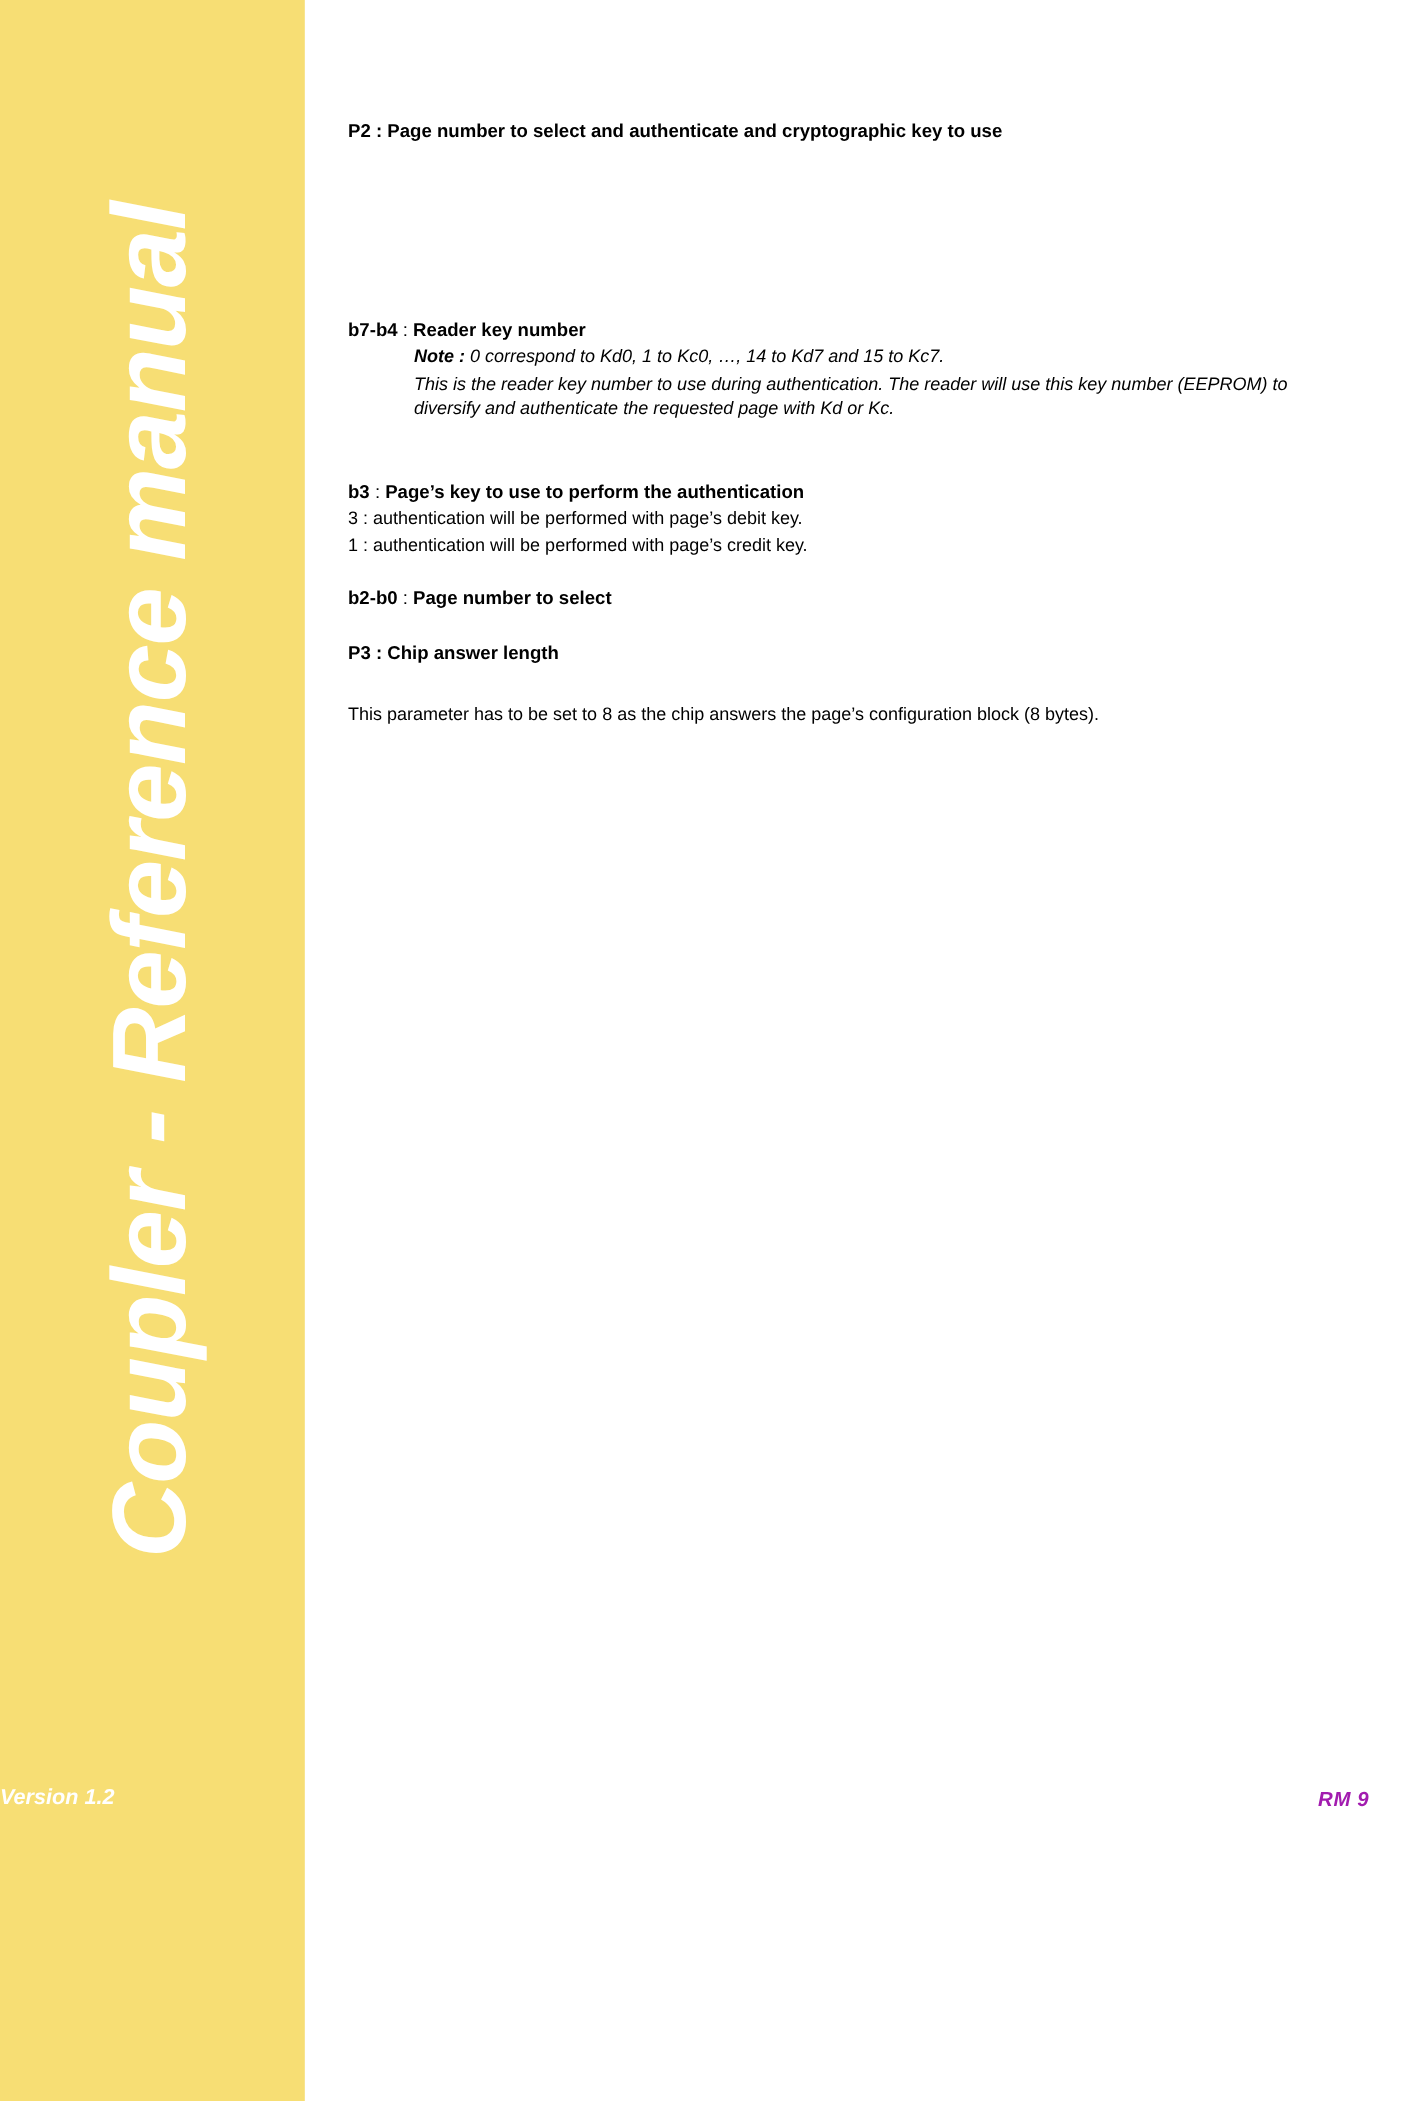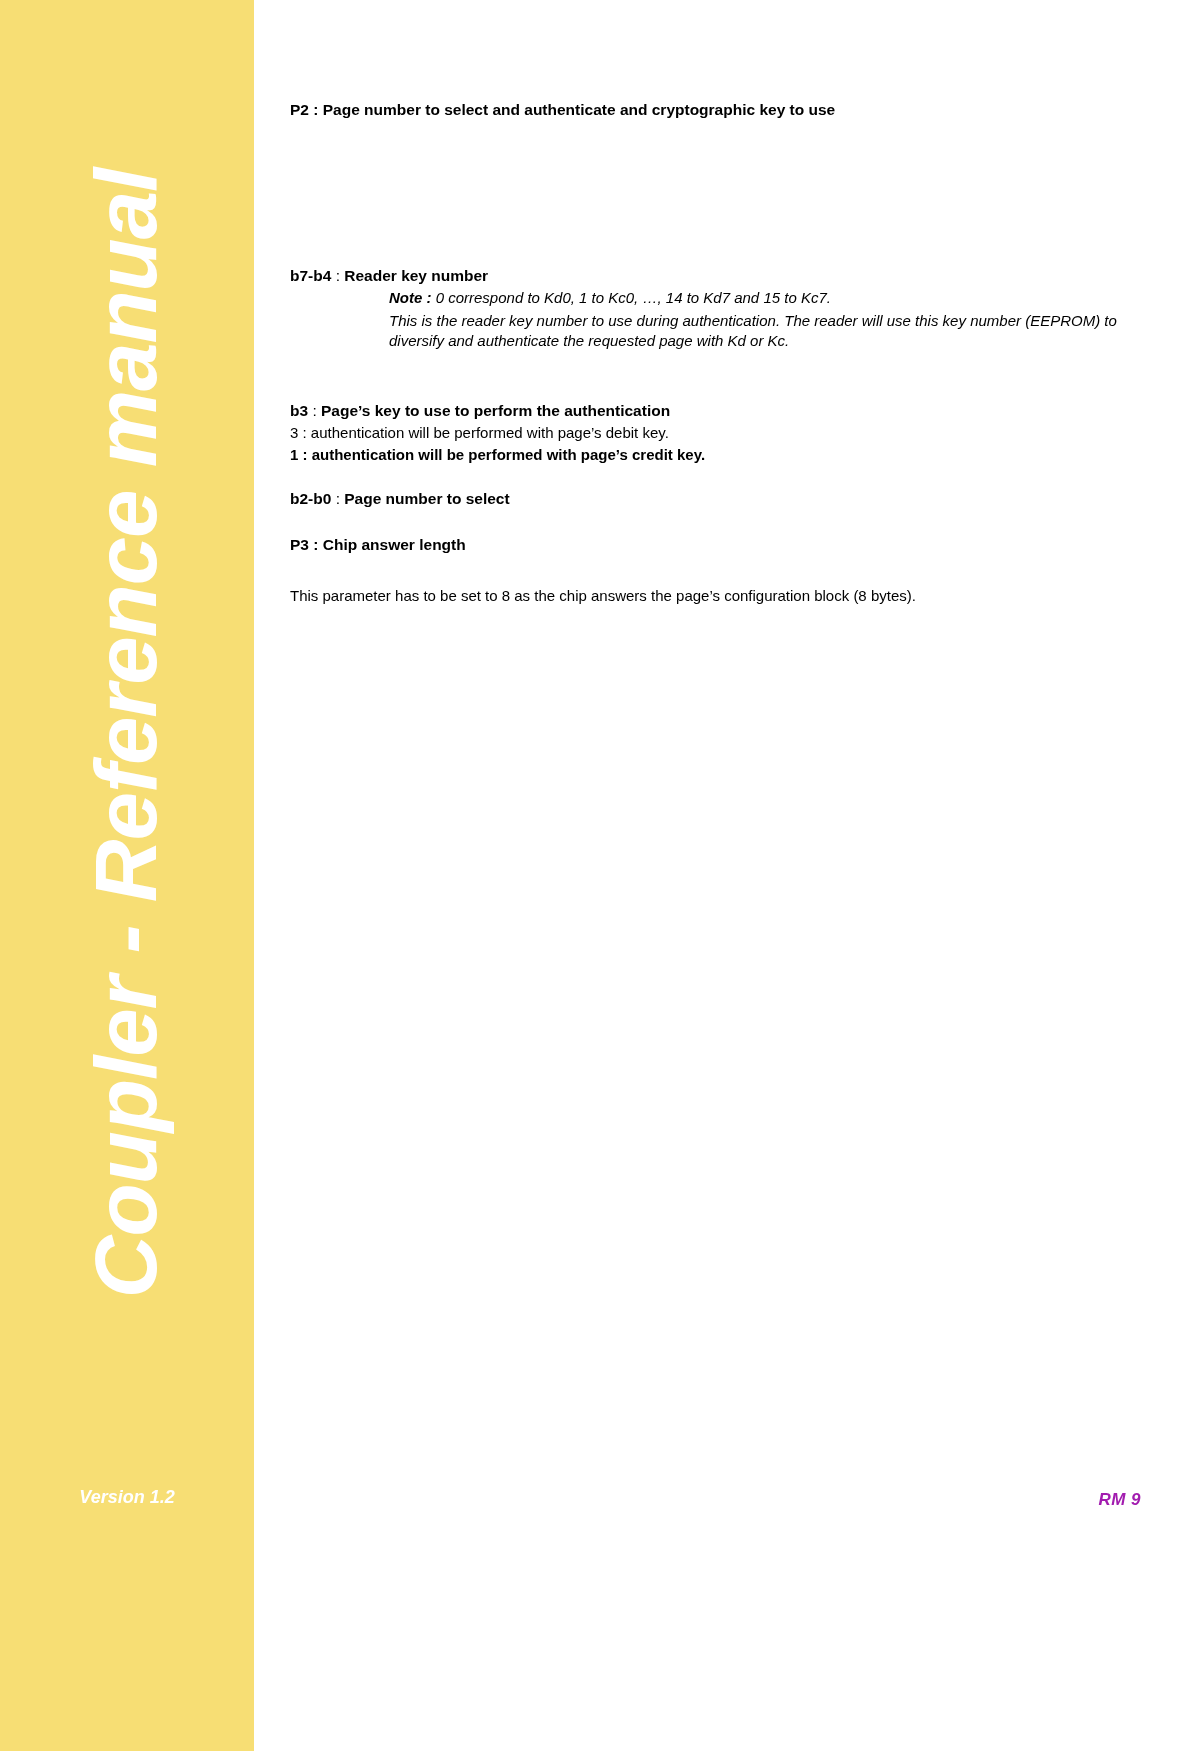--- a/index.html
+++ b/index.html
@@ -40,21 +40,20 @@
     font-size: 87px;
     letter-spacing: -1px;
     white-space: nowrap;
     line-height: 1;
   }
   .sidebar-version {
     position: absolute;
     left: 0;
     top: 1487px;
     width: 254px;
-    text-align: center;
     color: #ffffff;
     font-style: italic;
     font-weight: bold;
     font-size: 18px;
     white-space: nowrap;
   }
 
   
   .page-ref {
     position: absolute;
@@ -88,21 +87,20 @@
   }
   .para {
     position: absolute;
     left: 0;
     font-size: 15px;
     color: #000000;
     line-height: 1.33;
   }
   .para.italic {
     font-style: italic;
-    margin-left: 44px;
   }
   .bold-inline {
     font-weight: bold;
   }
   .reg-inline {
     font-weight: normal;
   }
 
   
   .bit-table {
@@ -158,20 +156,20 @@
 
   <div class="heading" style="top:266px;"><span>b7-b4</span><span class="reg-inline"> : </span><span>Reader key number</span></div>
 
   <div class="para italic" style="top:288px; left:55px; width:775px;"><span class="bold-inline">Note :</span><span> 0 correspond to Kd0, 1 to Kc0, …, 14 to Kd7 and 15 to Kc7.</span></div>
 
   <div class="para italic" style="top:311px; left:55px; width:730px;">This is the reader key number to use during authentication. The reader will use this key number (EEPROM) to diversify and authenticate the requested page with Kd or Kc.</div>
 
   <div class="heading" style="top:401px;"><span>b3</span><span class="reg-inline"> : </span><span>Page’s key to use to perform the authentication</span></div>
 
   <div class="para" style="top:423px;">3 : authentication will be performed with page’s debit key.</div>
-  <div class="para" style="top:445px;font-weight:bold;">1 : authentication will be performed with page’s credit key.</div>
+  <div class="para" style="top:445px;">1 : authentication will be performed with page’s credit key.</div>
 
   <div class="heading" style="top:489px;"><span>b2-b0</span><span class="reg-inline"> : </span><span>Page number to select</span></div>
 
   <div class="heading" style="top:535px;">P3 : Chip answer length</div>
   <div class="para" style="top:558px; width:805px;margin-top:28px;">This parameter has to be set to 8 as the chip answers the page’s configuration block (8 bytes).</div>
 
 </div>
 
 </body></html>

